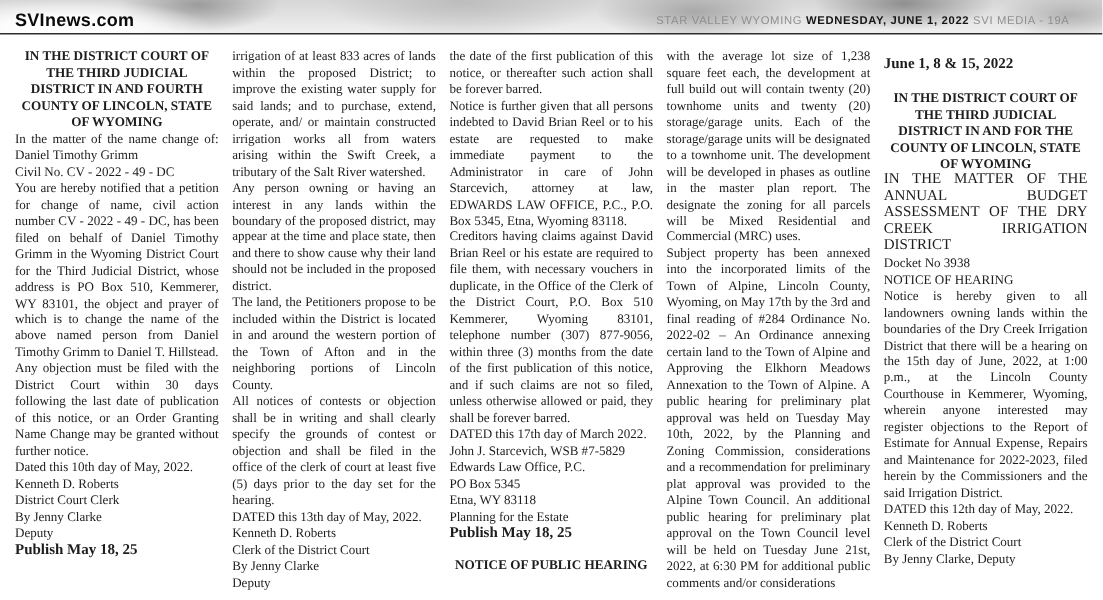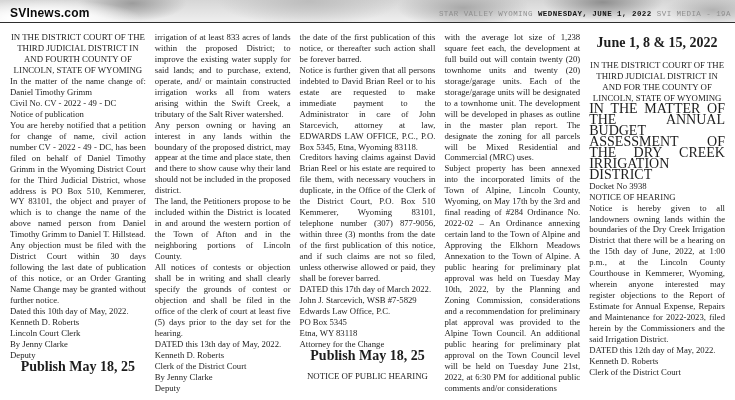--- a/index.html
+++ b/index.html
@@ -16,57 +16,56 @@
       radial-gradient(ellipse 100px 30px at 82% 10%, #8f8f8f 0%, rgba(143,143,143,0) 60%),
       radial-gradient(ellipse 80px 26px at 97% 45%, #b2b2b2 0%, rgba(178,178,178,0) 60%),
       linear-gradient(180deg,#d6d6d6,#efefef);
   }
   .site{
     position:absolute; left:10px; bottom:2px;
     font-family:"Liberation Sans","DejaVu Sans",sans-serif;
     font-weight:bold; font-size:12px; letter-spacing:.2px; color:#0b0b0b;
   }
   .dateline{
-    position:absolute; right:4px; bottom:4px;
-    font-family:Liberation Mono, monospace;
+    position:absolute; right:22px; bottom:4px;
+    font-family:Liberation Sans, sans-serif;
     font-size:7.5px; letter-spacing:.45px; color:#8f8f8f; white-space:nowrap;
   }
   .dateline b{ color:#161616; }
 
   .cols{ display:flex; gap:9px; padding:9px 10px 0 10px; }
   .col{ flex:1 1 0; min-width:0; }
 
   .b { font-size:8.7px; line-height:10.95px; text-align:justify; }
-  .h { font-size:8.8px; line-height:11px;   font-weight:normal; text-align:center; }
-  .p { font-size:14px; line-height:11px;   font-weight:bold; text-align:center; }
-  .caps { font-size:14px; line-height:10.95px; text-align:justify; }
+  .h { font-size:8.8px; line-height:11px;   font-weight:bold; text-align:center; }
+  .p { font-size:10px; line-height:11px;   font-weight:bold; text-align:left; }
+  .caps { font-size:10px; line-height:10.95px; text-align:justify; }
   .mt10{ margin-top:10px; }
   .mt5 { margin-top:5px; }
   .mt12{ margin-top:12px; }
 </style>
 </head>
 <body>
 
 <div class="masthead">
   <span class="site">SVInews.com</span>
   <span class="dateline"><span>STAR VALLEY WYOMING </span><b>WEDNESDAY, JUNE 1, 2022</b><span> SVI MEDIA - 19A</span></span>
 </div>
 
 <div class="cols">
 
   <div class="col">
     <div class="h">IN THE DISTRICT COURT OF THE THIRD JUDICIAL DISTRICT IN AND FOURTH COUNTY OF LINCOLN, STATE OF WYOMING</div>
     <div class="b">In the matter of the name change of: Daniel Timothy Grimm</div>
     <div class="b">Civil No. CV - 2022 - 49 - DC</div>
-    <div class="b">Notice of publication</div>
     <div class="b">You are hereby notified that a petition for change of name, civil action number CV - 2022 - 49 - DC, has been filed on behalf of Daniel Timothy Grimm in the Wyoming District Court for the Third Judicial District, whose address is PO Box 510, Kemmerer, WY 83101, the object and prayer of which is to change the name of the above named person from Daniel Timothy Grimm to Daniel T. Hillstead.</div>
     <div class="b">Any objection must be filed with the District Court within 30 days following the last date of publication of this notice, or an Order Granting Name Change may be granted without further notice.</div>
     <div class="b">Dated this 10th day of May, 2022.</div>
     <div class="b">Kenneth D. Roberts</div>
-    <div class="b">Lincoln Court Clerk</div>
+    <div class="b">District Court Clerk</div>
     <div class="b">By Jenny Clarke</div>
     <div class="b">Deputy</div>
     <div class="p">Publish May 18, 25</div>
   </div>
 
   <div class="col">
     <div class="b">irrigation of at least 833 acres of lands within the proposed District; to improve the existing water supply for said lands; and to purchase, extend, operate, and/ or maintain constructed irrigation works all from waters arising within the Swift Creek, a tributary of the Salt River watershed.</div>
     <div class="b">Any person owning or having an interest in any lands within the boundary of the proposed district, may appear at the time and place state, then and there to show cause why their land should not be included in the proposed district.</div>
     <div class="b">The land, the Petitioners propose to be included within the District is located in and around the western portion of the Town of Afton and in the neighboring portions of Lincoln County.</div>
     <div class="b">All notices of contests or objection shall be in writing and shall clearly specify the grounds of contest or objection and shall be filed in the office of the clerk of court at least five (5) days prior to the day set for the hearing.</div>
@@ -79,35 +78,36 @@
 
   <div class="col">
     <div class="b">the date of the first publication of this notice, or thereafter such action shall be forever barred.</div>
     <div class="b">Notice is further given that all persons indebted to David Brian Reel or to his estate are requested to make immediate payment to the Administrator in care of John Starcevich, attorney at law, EDWARDS LAW OFFICE, P.C., P.O. Box 5345, Etna, Wyoming 83118.</div>
     <div class="b">Creditors having claims against David Brian Reel or his estate are required to file them, with necessary vouchers in duplicate, in the Office of the Clerk of the District Court, P.O. Box 510 Kemmerer, Wyoming 83101, telephone number (307) 877-9056, within three (3) months from the date of the first publication of this notice, and if such claims are not so filed, unless otherwise allowed or paid, they shall be forever barred.</div>
     <div class="b">DATED this 17th day of March 2022.</div>
     <div class="b">John J. Starcevich, WSB #7-5829</div>
     <div class="b">Edwards Law Office, P.C.</div>
     <div class="b">PO Box 5345</div>
     <div class="b">Etna, WY 83118</div>
-    <div class="b">Attorney for the Change</div>
+    <div class="b">Planning for the Estate</div>
     <div class="p">Publish May 18, 25</div>
     <div class="h mt10">NOTICE OF PUBLIC HEARING</div>
   </div>
 
   <div class="col">
     <div class="b">with the average lot size of 1,238 square feet each, the development at full build out will contain twenty (20) townhome units and twenty (20) storage/garage units. Each of the storage/garage units will be designated to a townhome unit. The development will be developed in phases as outline in the master plan report. The designate the zoning for all parcels will be Mixed Residential and Commercial (MRC) uses.</div>
     <div class="b">Subject property has been annexed into the incorporated limits of the Town of Alpine, Lincoln County, Wyoming, on May 17th by the 3rd and final reading of #284 Ordinance No. 2022-02 – An Ordinance annexing certain land to the Town of Alpine and Approving the Elkhorn Meadows Annexation to the Town of Alpine. A public hearing for preliminary plat approval was held on Tuesday May 10th, 2022, by the Planning and Zoning Commission, considerations and a recommendation for preliminary plat approval was provided to the Alpine Town Council. An additional public hearing for preliminary plat approval on the Town Council level will be held on Tuesday June 21st, 2022, at 6:30 PM for additional public comments and/or considerations</div>
   </div>
 
   <div class="col">
     <div class="p mt5">June 1, 8 &amp; 15, 2022</div>
     <div class="h mt12">IN THE DISTRICT COURT OF THE THIRD JUDICIAL DISTRICT IN AND FOR THE COUNTY OF LINCOLN, STATE OF WYOMING</div>
     <div class="caps">IN THE MATTER OF THE ANNUAL BUDGET ASSESSMENT OF THE DRY CREEK IRRIGATION DISTRICT</div>
     <div class="b">Docket No 3938</div>
     <div class="b">NOTICE OF HEARING</div>
     <div class="b">Notice is hereby given to all landowners owning lands within the boundaries of the Dry Creek Irrigation District that there will be a hearing on the 15th day of June, 2022, at 1:00 p.m., at the Lincoln County Courthouse in Kemmerer, Wyoming, wherein anyone interested may register objections to the Report of Estimate for Annual Expense, Repairs and Maintenance for 2022-2023, filed herein by the Commissioners and the said Irrigation District.</div>
     <div class="b">DATED this 12th day of May, 2022.</div>
     <div class="b">Kenneth D. Roberts</div>
     <div class="b">Clerk of the District Court</div>
+    <div class="b">By Jenny Clarke, Deputy</div>
   </div>
 
 </div>
 
 </body></html>

